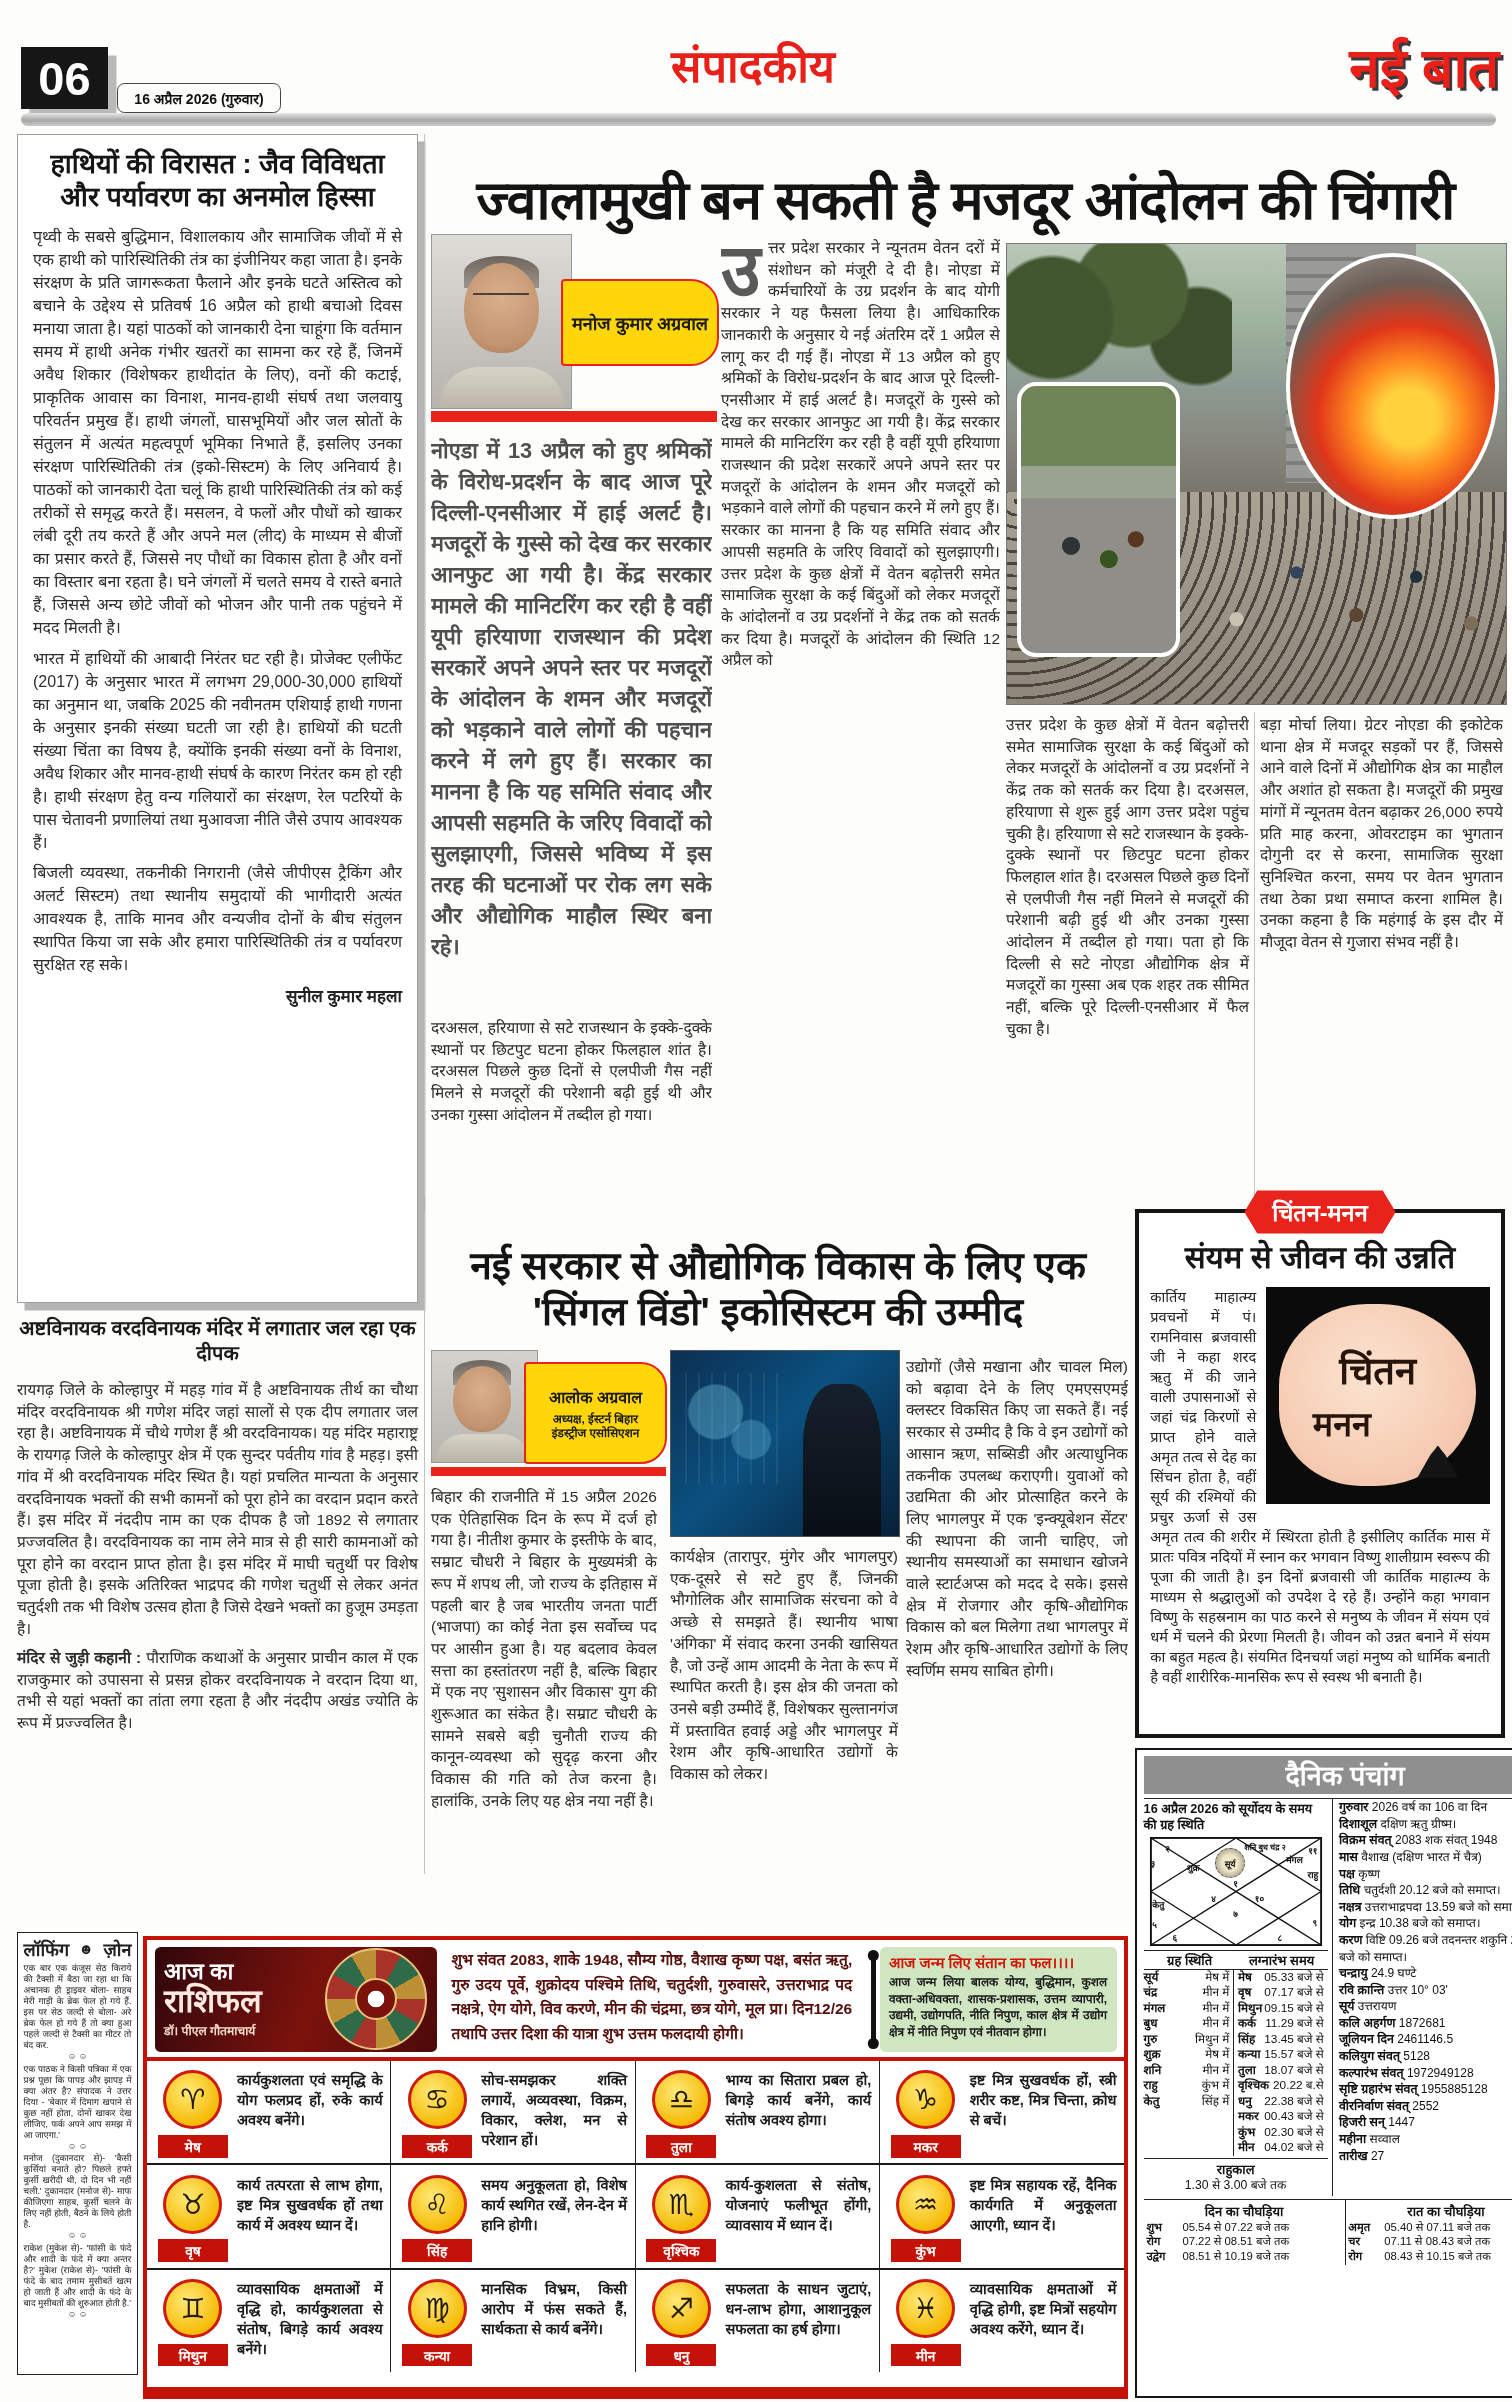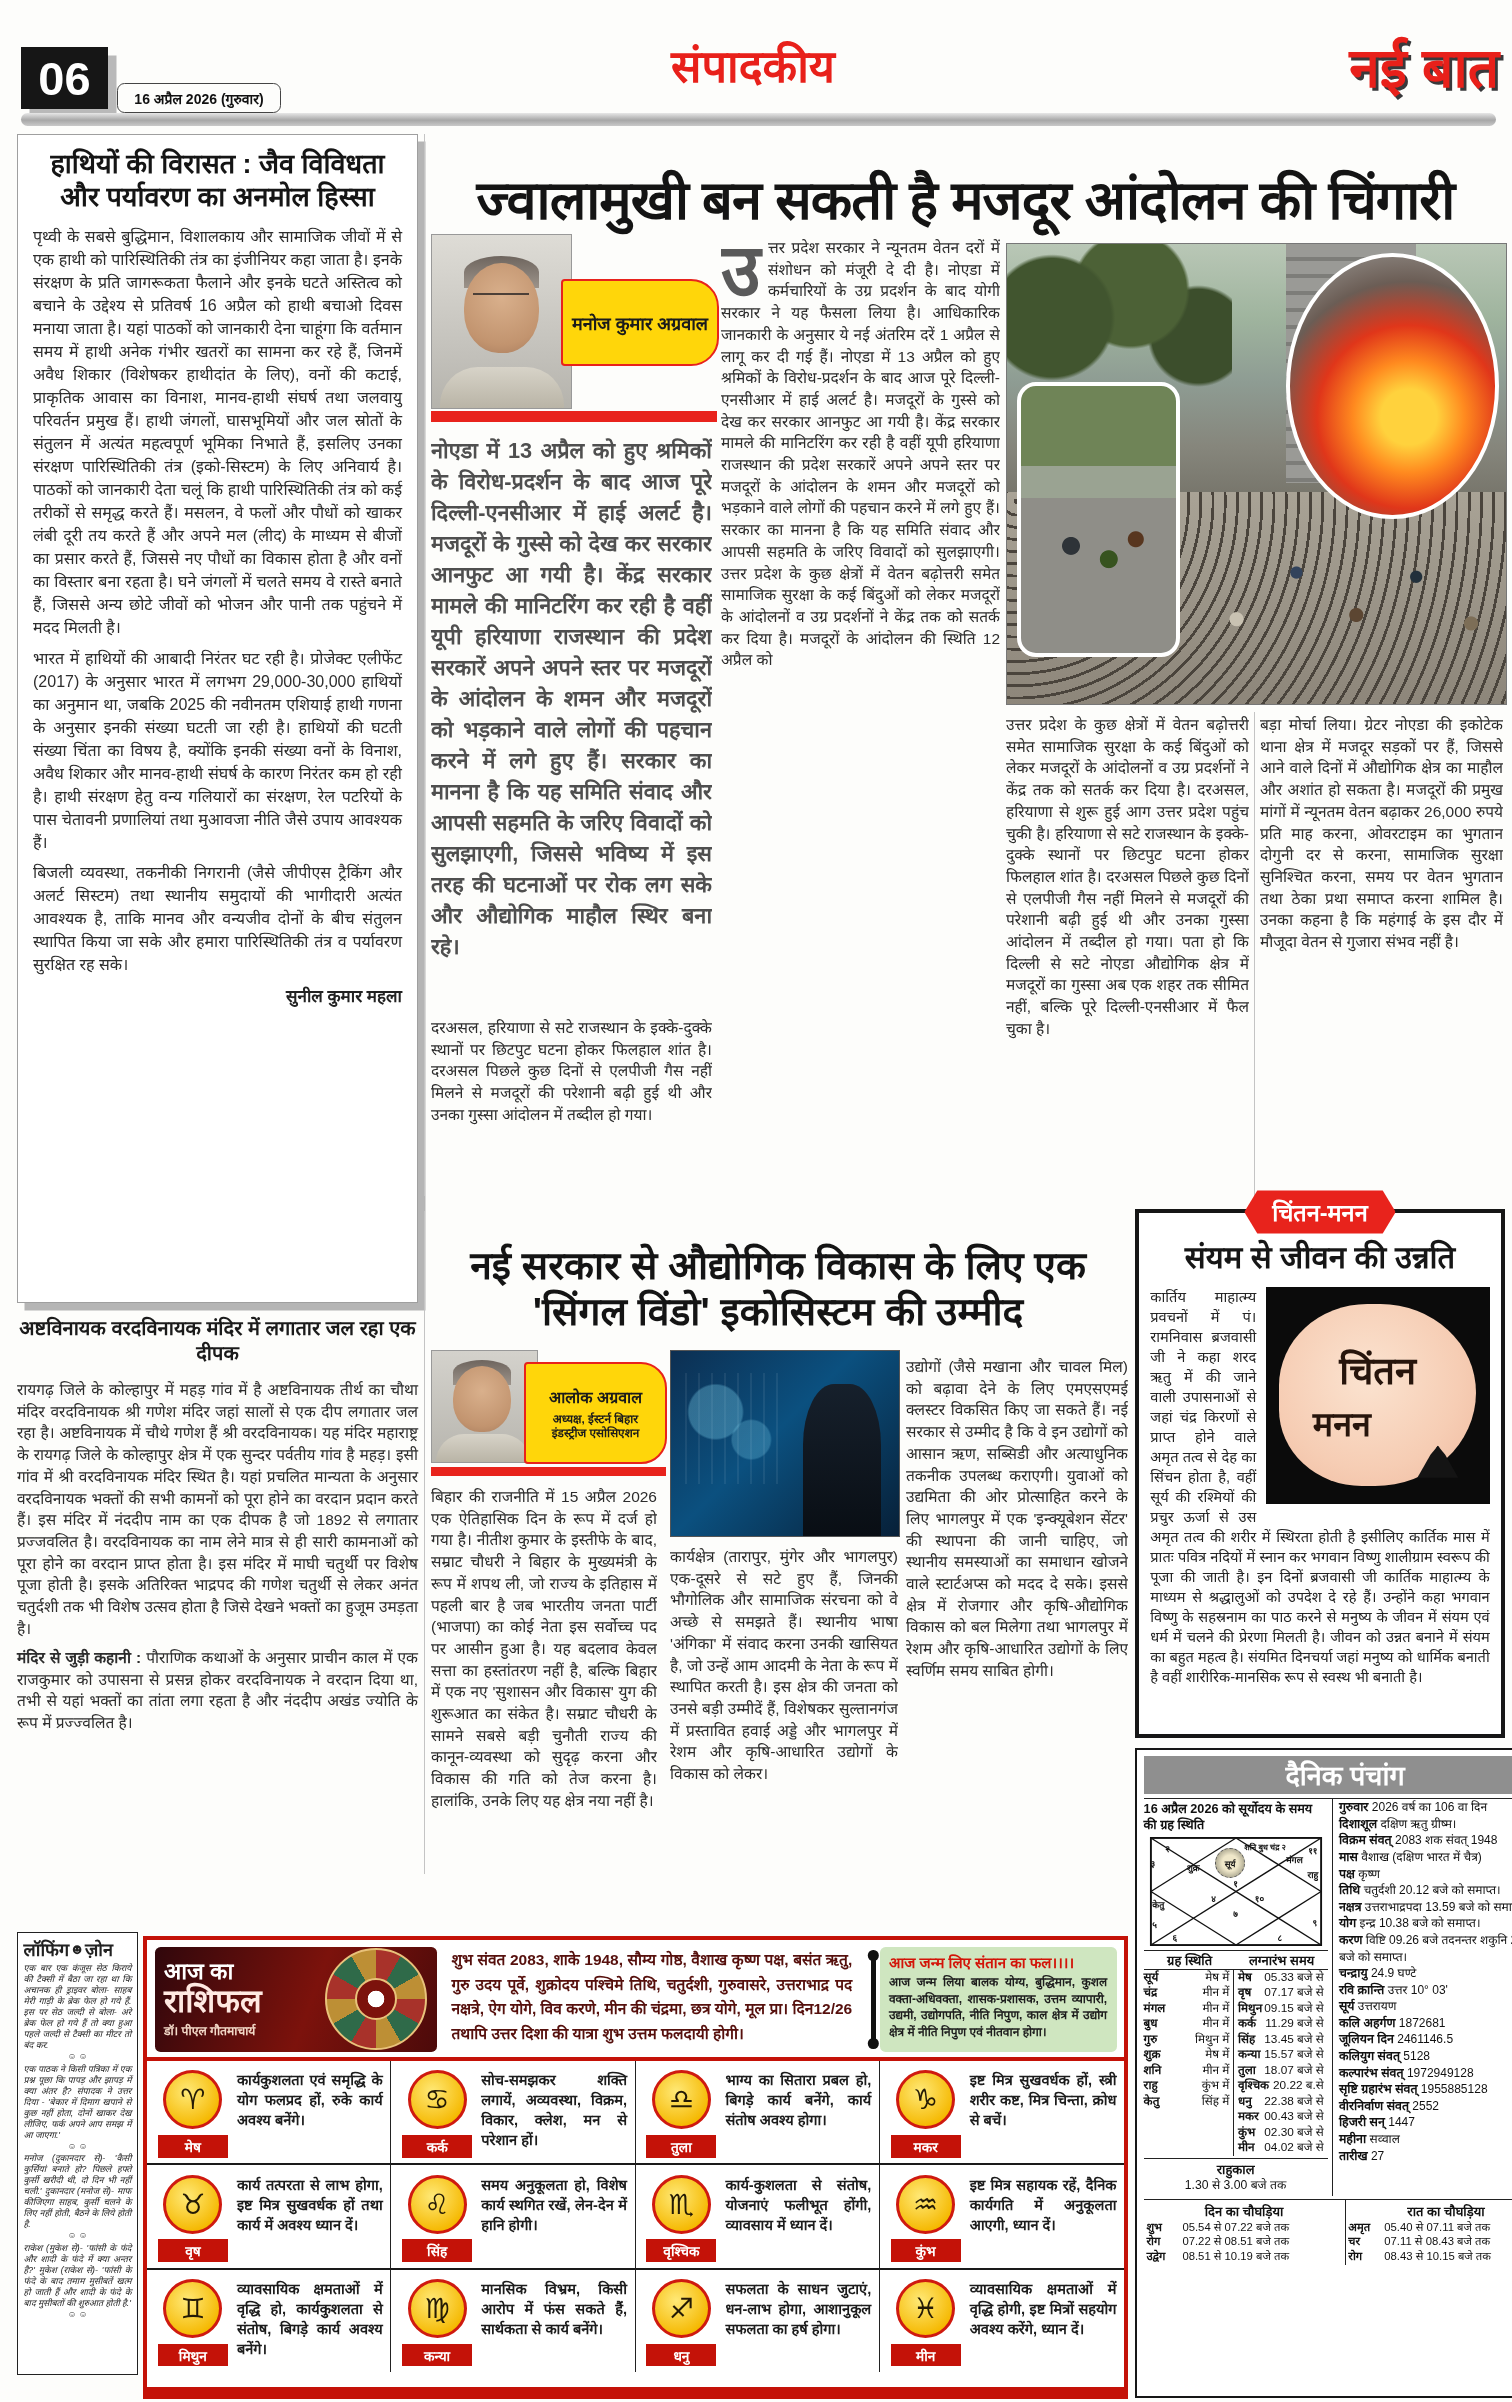--- a/index.html
+++ b/index.html
@@ -148,23 +148,23 @@
   .chaug{display:flex;border-top:1.4px solid #222;margin-top:2.8px;}
   .chaug>div{flex:1;padding:1.9px 2.8px;}
   .chaug .c2{border-left:1.4px solid #222;}
   .ch-h{text-align:center;font-weight:900;font-size:13px;}
   .chr{display:flex;font-size:11.3px;line-height:14.6px;}
   .chr b{width:36px;}
 
   
   .laugh{left:17px;top:1932px;width:121px;height:443px;border:1.4px solid #222;background:#fff;
          box-sizing:border-box;padding:3.8px 5.6px;overflow:hidden;}
-  .laugh-title{display:flex;align-items:center;font-weight:900;font-size:18px;}
+  .laugh-title{display:flex;align-items:center;justify-content:space-between;font-weight:900;font-size:18px;}
   .laugh-face{font-size:15px;}
-  .joke{font-size:8.8px;line-height:11px;text-align:justify;margin:1.9px 0;color:#1e1e1e;font-style:italic;}
+  .joke{font-size:8.8px;line-height:11px;text-align:justify;margin:1.9px 0;color:#1e1e1e;}
   .joke::after{content:"☺  ☺";display:block;text-align:center;font-size:8.5px;color:#333;}
 
   
   .rashifal{left:143px;top:1936px;width:985px;height:463px;border:4.7px solid #c41208;background:#fff;
             box-sizing:border-box;}
   .rf-head{display:flex;align-items:stretch;padding:6.6px 7.5px 4.7px;height:121px;box-sizing:border-box;border-bottom:4.7px solid #c41208;}
   .rf-panel{width:282px;background:linear-gradient(110deg,#30070c,#7c120c 55%,#4c0a0a);border-radius:5.6px;
             display:flex;align-items:center;padding:3.8px 9.4px;box-sizing:border-box;color:#fff;}
   .rf-panel .t1{font-size:22.6px;font-weight:900;line-height:24.5px;}
   .rf-panel .t2{font-size:32px;font-weight:900;line-height:34px;color:#ffe9e2;}

